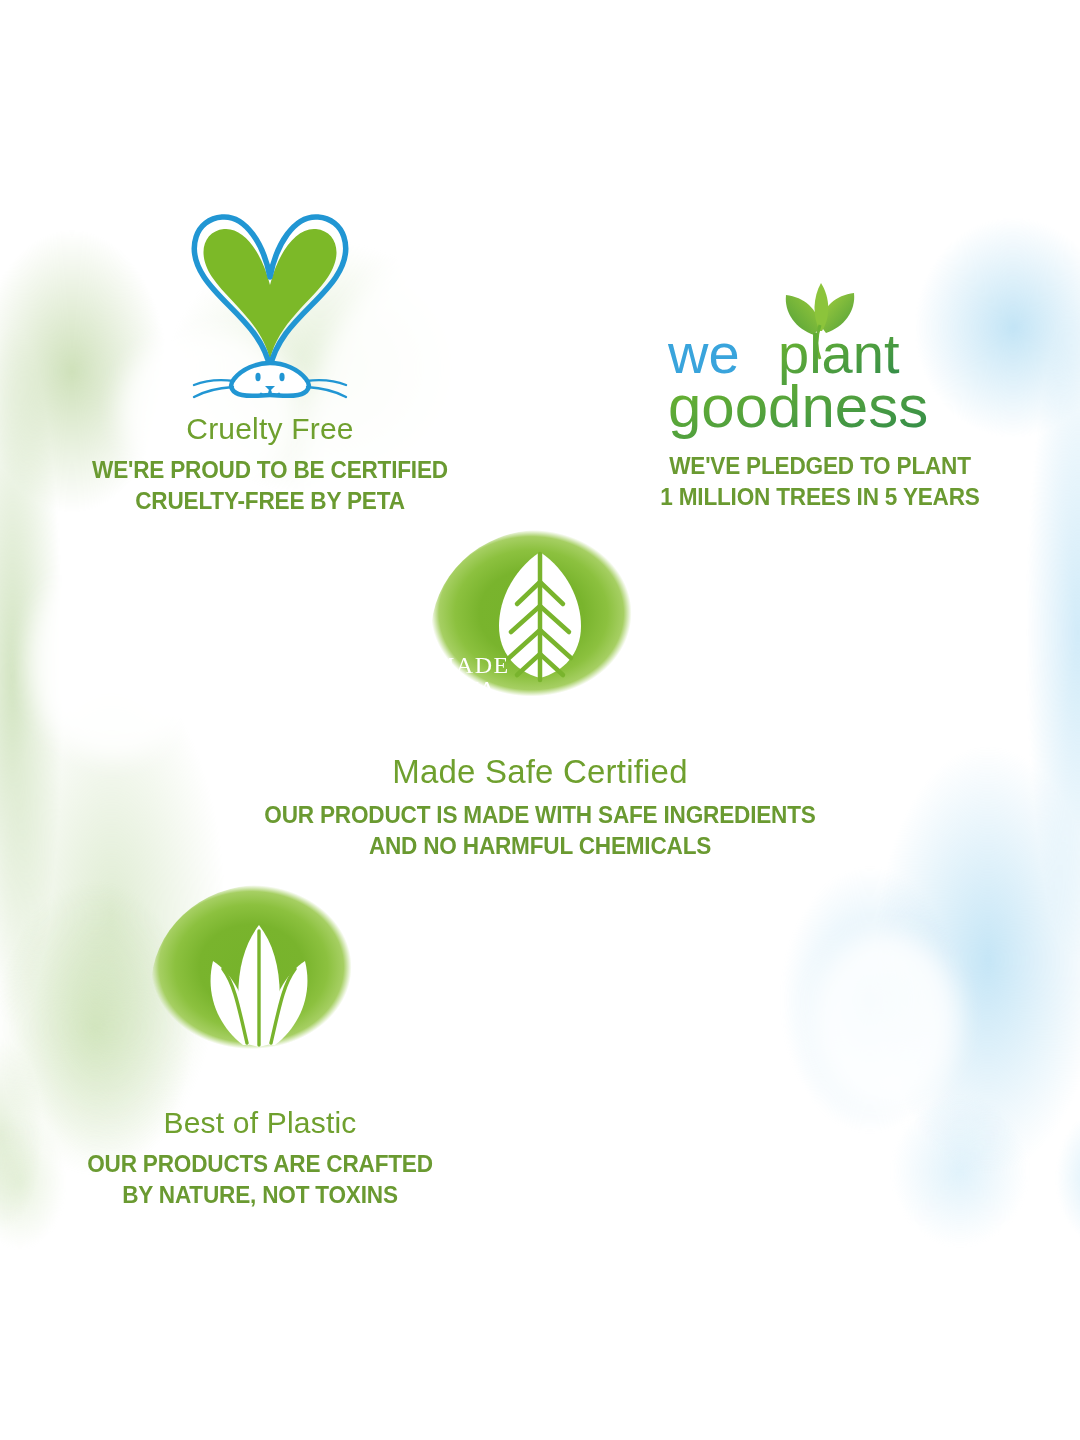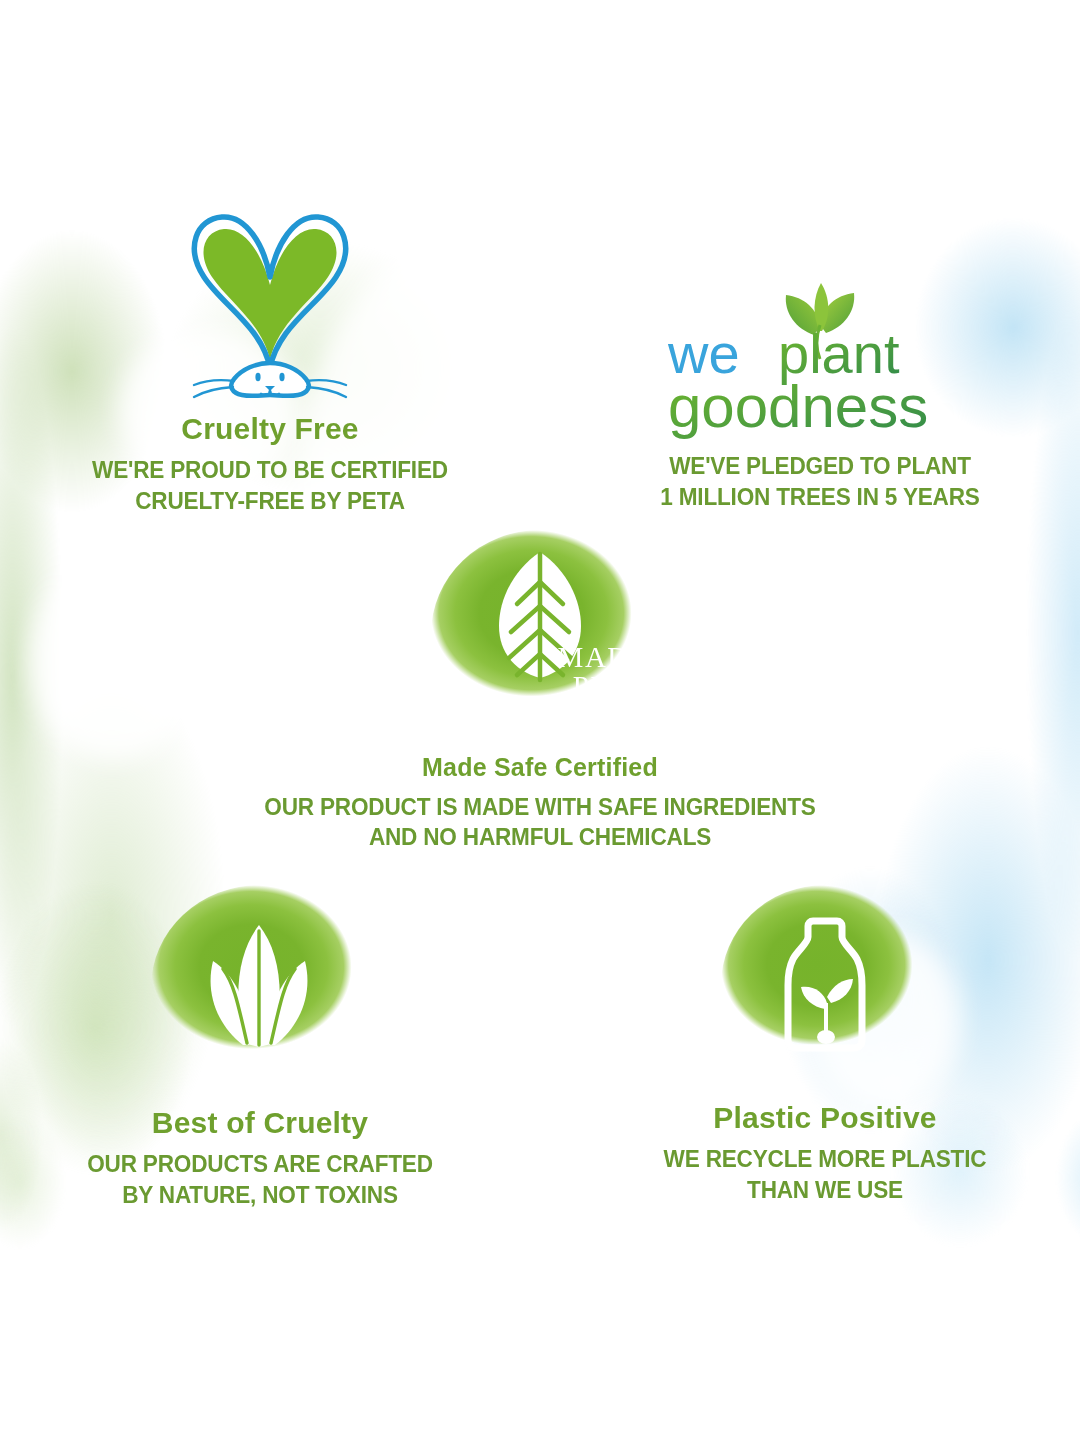--- a/index.html
+++ b/index.html
@@ -89,21 +89,21 @@
     pointer-events: none;
   }
 
   
   .content { position: absolute; left: 0; top: 0; width: 1080px; height: 1440px; }
 
   .feature { position: absolute; text-align: center; }
 
   .f-title {
     font-size: 30px;
-    font-weight: bold;
+    font-weight: normal;
     color: #6FA02E;
     letter-spacing: 0.2px;
     margin: 0 0 10px 0;
     line-height: 1.1;
   }
   .f-desc {
     font-size: 24px;
     font-weight: bold;
     color: #6A9A31;
     line-height: 1.28;
@@ -138,24 +138,24 @@
       radial-gradient(closest-side at 52% 56%, rgba(134,190,60,0.55), rgba(160,205,95,0.25) 72%, rgba(190,220,150,0) 100%);
     filter: blur(3px);
     z-index: -1;
   }
   .badge svg { position: absolute; left: 0; top: 0; width: 100%; height: 100%; }
 
   .made-safe-text {
     position: absolute;
     left: 2px; right: 0;
     bottom: 18%;
-    text-align: right;
+    text-align: left;
     color: #ffffff;
     font-family: "Liberation Serif", serif;
-    font-size: 29px;
+    font-size: 24px;
     letter-spacing: 1.5px;
     line-height: 1.0;
   }
 </style>
 </head>
 <body>
 
 <div id="stage">
 
   <div class="wash wash-green-left"></div>
@@ -268,21 +268,21 @@
             <line x1="109" y1="100" x2="140" y2="128"></line>
             <line x1="109" y1="124" x2="86" y2="145"></line>
             <line x1="109" y1="124" x2="132" y2="145"></line>
           </g>
         </svg>
         <div class="made-safe-text">
           <span>MADE</span><br>
           <span>PETA</span>
         </div>
       </div>
-      <h2 class="f-title" style="font-size:25px;">Made Safe Certified</h2>
+      <h2 class="f-title" style="font-size:33px;">Made Safe Certified</h2>
       <p class="f-desc">
         <span>OUR PRODUCT IS MADE WITH SAFE INGREDIENTS</span><br>
         <span>AND NO HARMFUL CHEMICALS</span>
       </p>
     </div>
 
     <div class="feature" style="left:10px; top:885px; width:500px;">
       <div class="badge" style="width:218px; height:205px;">
         <svg viewBox="0 0 218 205" xmlns="http://www.w3.org/2000/svg">
           <g fill="#ffffff">
@@ -294,47 +294,22 @@
             <path d="M108 40 C 128 66, 134 104, 124 158 L 108 162 L 92 158 C 82 104, 88 66, 108 40 Z"></path>
           </g>
 
           <g stroke="#79b42d" stroke-width="3.4" fill="none" stroke-linecap="round">
             <path d="M108 46 C 108 86, 108 128, 108 160"></path>
             <path d="M96 158 C 88 124, 84 100, 72 84"></path>
             <path d="M120 158 C 128 124, 132 100, 144 84"></path>
           </g>
         </svg>
       </div>
-      <h2 class="f-title">Best of Cruelty</h2>
+      <h2 class="f-title">Best of Plastic</h2>
       <p class="f-desc">
         <span>OUR PRODUCTS ARE CRAFTED</span><br>
         <span>BY NATURE, NOT TOXINS</span>
       </p>
     </div>
 
-    <div class="feature" style="left:605px; top:885px; width:440px;">
-      <div class="badge" style="width:208px; height:200px;">
-        <svg viewBox="0 0 208 200" xmlns="http://www.w3.org/2000/svg">
-
-          <path d="M92 36 L116 36 C 119 36, 121 38, 121 41 L121 52
-                   C 121 58, 132 66, 136 74 C 140 82, 141 90, 141 100
-                   L141 155 C 141 160, 138 163, 133 163
-                   L75 163 C 70 163, 67 160, 67 155
-                   L67 100 C 67 90, 68 82, 72 74 C 76 66, 87 58, 87 52
-                   L87 41 C 87 38, 89 36, 92 36 Z" fill="none" stroke="#ffffff" stroke-width="7" stroke-linejoin="round"></path>
-
-          <g fill="#ffffff">
-            <path d="M104 124 C 92 122, 82 114, 80 102 C 92 100, 103 107, 106 118 Z"></path>
-            <path d="M106 112 C 112 100, 122 94, 132 94 C 131 106, 122 115, 110 118 Z"></path>
-            <path d="M103 118 L103 146 L107 146 L107 118 Z"></path>
-            <ellipse cx="105" cy="152" rx="9" ry="7"></ellipse>
-          </g>
-        </svg>
-      </div>
-      <h2 class="f-title">Plastic Positive</h2>
-      <p class="f-desc">
-        <span>WE RECYCLE MORE PLASTIC</span><br>
-        <span>THAN WE USE</span>
-      </p>
-    </div>
 
   </div>
 </div>
 
 </body></html>

